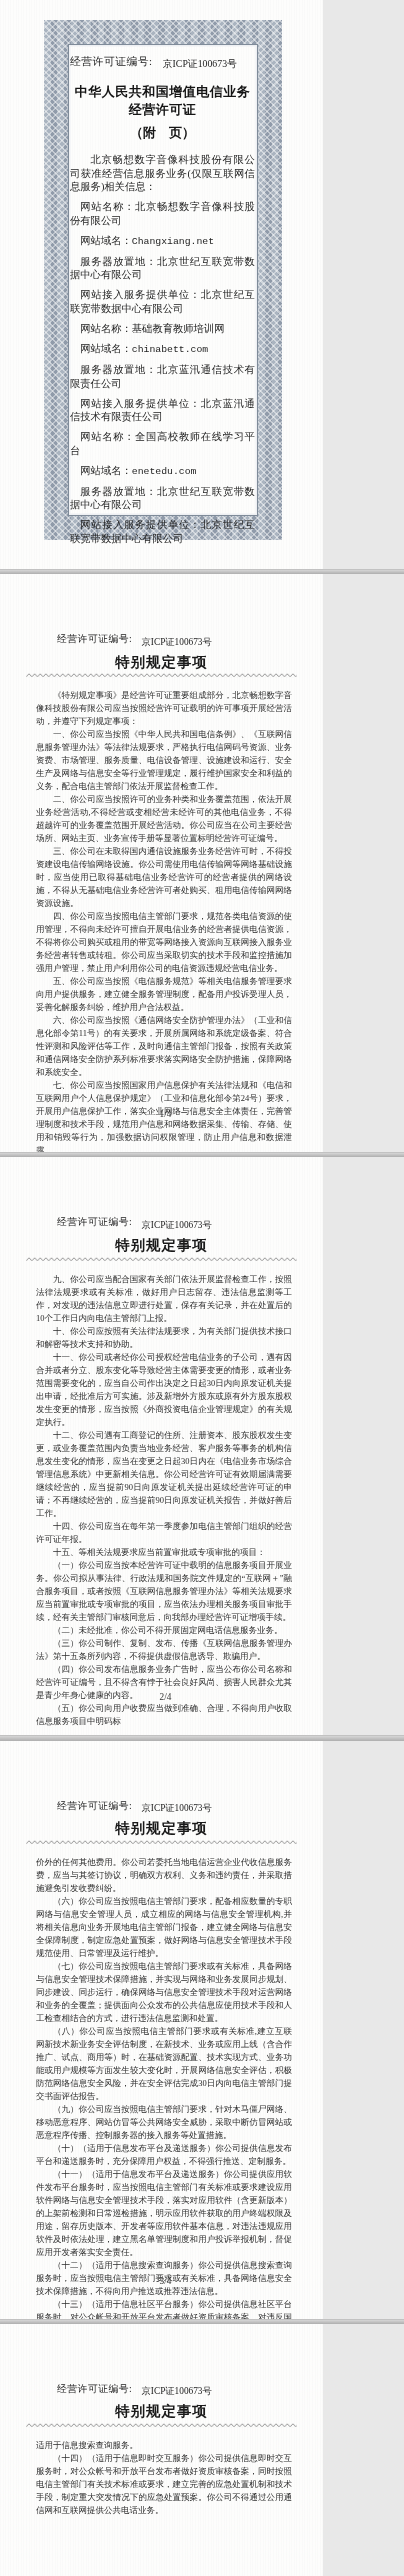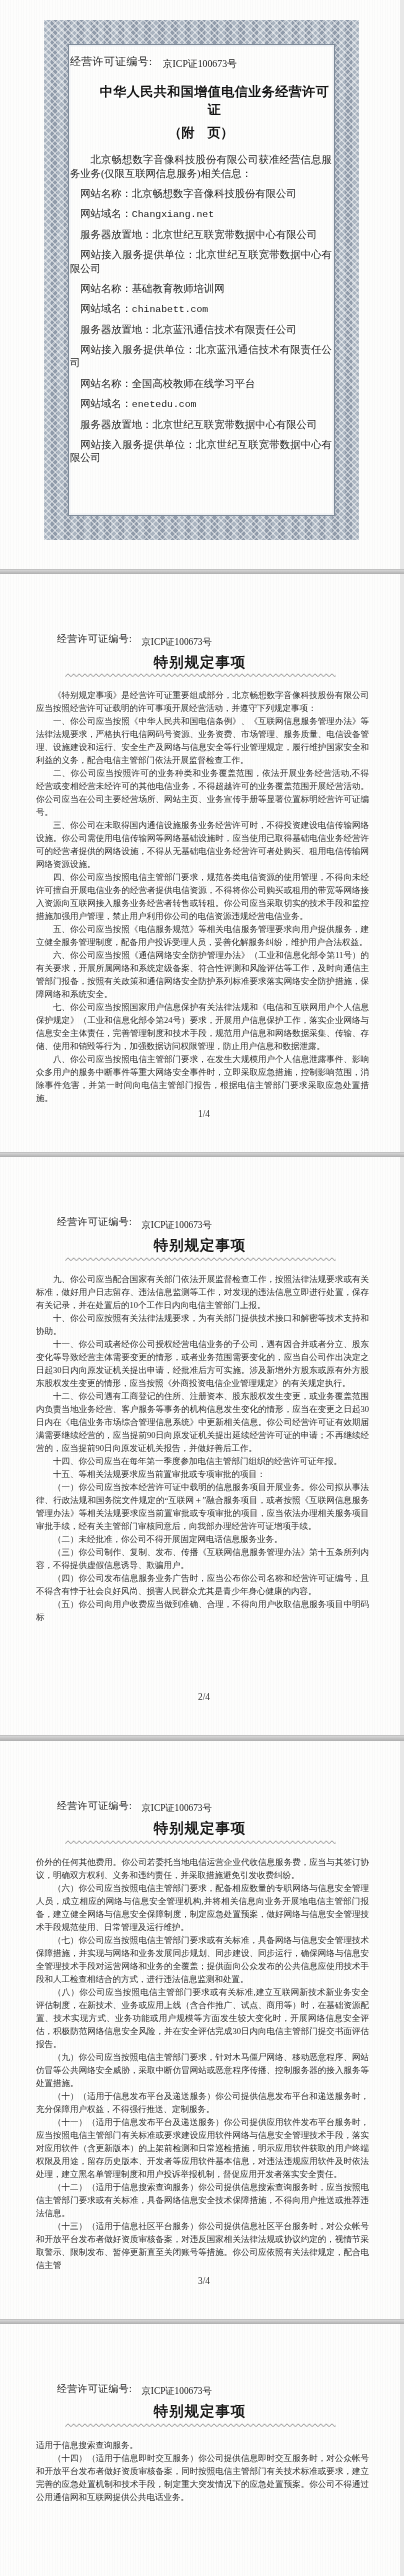--- a/index.html
+++ b/index.html
@@ -1,36 +1,36 @@
 <!DOCTYPE html>
 <html lang="zh" style="font-size:8.2px"><head>
 <meta charset="utf-8">
 <style>
   html,body{margin:0;padding:0;background:#e8e8e8;}
   .doc{width:405px;margin:0 auto;font-family:"Liberation Serif","DejaVu Serif",serif;color:#2e2e2e;}
-  .page{position:relative;width:400px;background-color:#fdfdfc;
+  .page{position:relative;width:323px;background-color:#fdfdfc;
         background-image:repeating-linear-gradient(90deg,rgba(110,115,125,0.025) 0 1px,rgba(0,0,0,0) 1px 2.6px);
         overflow:hidden;}
   .divider{height:5.2px;background:linear-gradient(#d6d6d6,#aeaeae);border-top:0.5px solid #c2c2c2;box-sizing:border-box;}
 
   
   .cert-page{height:569px;}
   .cert-frame{position:absolute;left:44px;right:41px;top:19.6px;bottom:29px;
       background:
         repeating-linear-gradient(45deg,rgba(255,255,255,0.45) 0 1.5px,rgba(255,255,255,0) 1.5px 4.6px),
         repeating-linear-gradient(-45deg,rgba(255,255,255,0.4) 0 1.5px,rgba(255,255,255,0) 1.5px 4.6px),
         repeating-linear-gradient(90deg,#aab4c0 0 6.7px,#909baa 6.7px 13.4px);
       padding:24px;box-sizing:border-box;}
   .cert-inner{position:relative;height:100%;box-sizing:border-box;background:#fdfdfc;
       background-image:repeating-linear-gradient(90deg,rgba(110,115,125,0.02) 0 1px,rgba(0,0,0,0) 1px 2.6px);
       border:0.5px solid #7f8b99;box-shadow:0 0 0 1.5px #eef0f3 inset;padding:10.3px 2.1px 5.2px 1px;}
   .lic-row{white-space:nowrap;}
   .lic-label{font-size:10.8px;letter-spacing:0.5px;color:#222;}
   .lic-value{font-size:9.8px;margin-left:8.2px;position:relative;top:2.6px;color:#222;}
-  .cert-title{margin:14.4px 0 0;text-align:center;font-size:13px;font-weight:bold;letter-spacing:0.5px;color:#151515;padding-left:27px;}
+  .cert-title{margin:14.4px 0 0;text-align:center;font-size:13px;font-weight:bold;letter-spacing:0.5px;color:#151515;}
   .cert-sub{margin-top:5.2px;text-align:center;font-size:13px;font-weight:bold;color:#151515;}
   .cert-intro{margin:11px 0 0;font-size:10.3px;line-height:13.4px;text-indent:2em;text-align:justify;color:#222;}
   .sites{margin-top:4.1px;}
   .site-line{margin:6.7px 0 0;font-size:10.3px;line-height:13.4px;text-indent:1em;text-align:justify;color:#222;}
   .mono{font-family:"Liberation Mono","DejaVu Sans Mono",monospace;font-size:9.8px;}
 
   
   .special{height:578px;}
   .special.short{height:549px;}
   .special .lic-row{margin:0 0 0 57px;padding-top:59px;}

